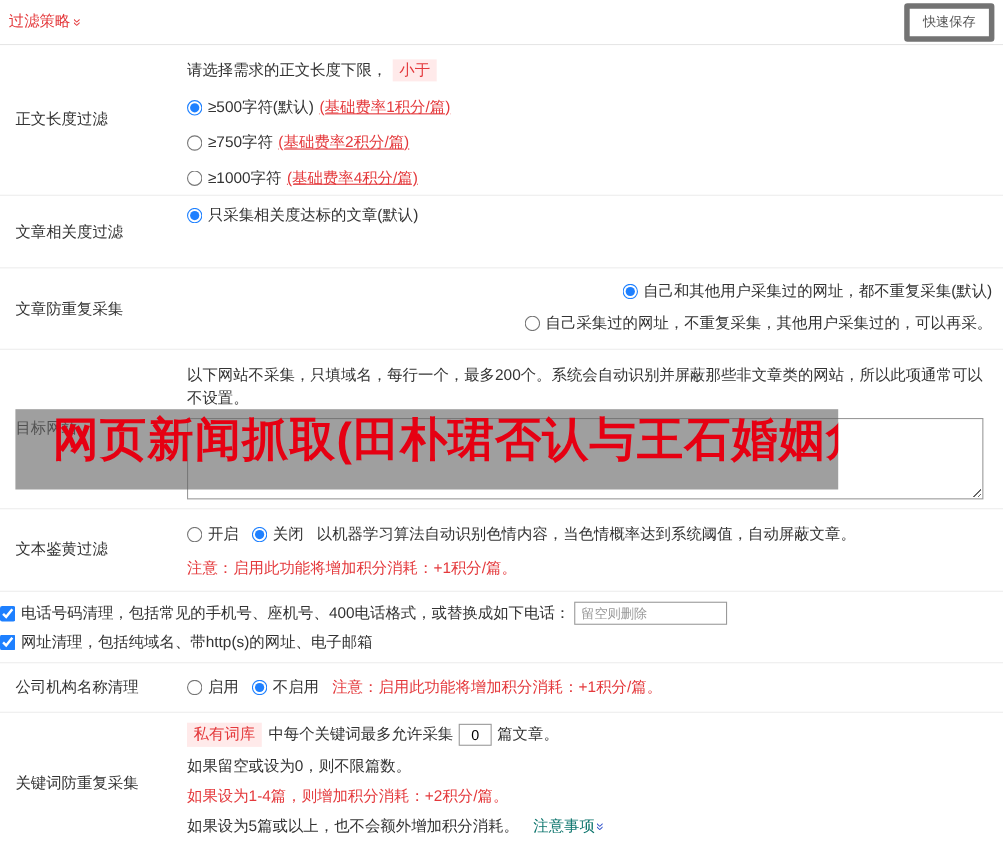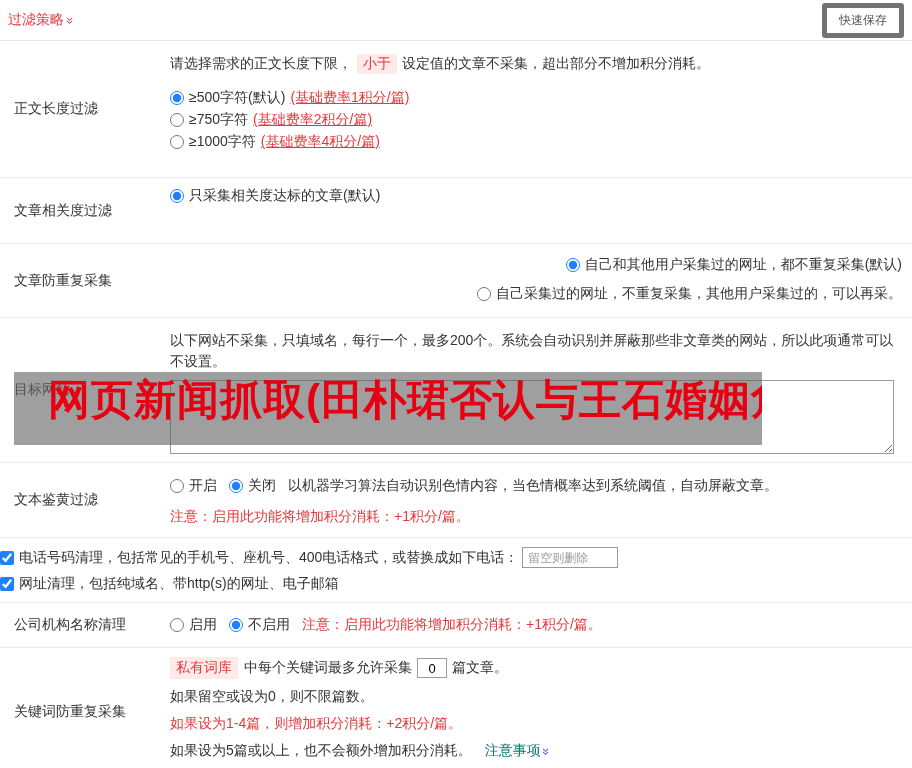--- a/index.html
+++ b/index.html
@@ -23,21 +23,21 @@
     padding:4px 12px; font-size:12px; color:#555; cursor:pointer;
     font-family:inherit;
   }
   .row { display:flex; border-bottom:1px solid #ededed; width:100%; }
   .cell-label {
     flex:0 0 170px; width:170px; padding-left:14px;
     display:flex; align-items:center; color:#333;
   }
   .cell-content { flex:1; padding-right:10px; }
   .r1 { min-height:137px; } .r1 .cell-content { padding-top:13px; }
-  .r1 .opts { display:flex; flex-direction:column; gap:4px; margin-top:15px; }
+  .r1 .opts { display:flex; flex-direction:column; gap:14px; margin-top:15px; }
   .r2 { min-height:66px; } .r2 .cell-content { padding-top:9px; }
   .r2 .opts { display:flex; flex-direction:column; gap:9px; }
   .r3 { min-height:74px; } .r3 .cell-content { padding-top:12px; }
   .r3 .opts { display:flex; flex-direction:column; gap:11px;align-items:flex-end; }
   .r4 { min-height:145px; } .r4 .cell-content { padding-top:12px; }
   .r5 { min-height:75px; } .r5 .cell-content { padding-top:14px; }
   .r6 { min-height:65px; } .r6 .cell-content { padding-top:9px; }
   .r7 { min-height:45px; } .r7 .cell-content { padding-top:13px; }
   .r8 { min-height:128px; } .r8 .cell-content { padding-top:9px; display:flex; flex-direction:column; gap:9px; }
   .opt { display:flex; align-items:center; }
@@ -49,21 +49,21 @@
   .u { text-decoration:underline; }
   .note { margin-left:5px; }
   .hl { color:#e4393c; background:#ffeaea; padding:1px 6px; margin:0 5px; }
   .tag { color:#e4393c; background:#ffeaea; padding:2px 6px; margin-right:6px; }
   .desc-wrap { line-height:21px; max-width:724px; }
   textarea {
     width:724px; height:74px; margin-top:8px; border:1px solid #9a9a9a;
     resize:both; font-family:inherit; font-size:13px; outline:none;
   }
   .small-input {
-    width:96px; height:21px; border:1px solid #9a9a9a; padding:0 5px;
+    width:139px; height:21px; border:1px solid #9a9a9a; padding:0 5px;
     font-size:12px; font-family:inherit; margin-left:4px; outline:none;
   }
   .small-input::placeholder { color:#999; }
   .count-input {
     width:30px; height:20px; border:1px solid #9a9a9a; text-align:center;
     font-size:13px; font-family:inherit; margin:0 5px; outline:none;
   }
   .gap10 { margin-left:12px; }
   .blue-link { color:#0f766e; cursor:pointer; margin-left:13px; }
   .overlay {
@@ -88,21 +88,20 @@
   </div>
   <button class="save-btn">快速保存</button>
 </div>
 
 <div class="row r1">
   <div class="cell-label">正文长度过滤</div>
   <div class="cell-content">
     <div class="inline">
       <span>请选择需求的正文长度下限，</span>
       <span class="hl">小于</span>
-      <span>设定值的文章不采集，超出部分不增加积分消耗。</span>
     </div>
     <div class="opts">
       <label class="opt">
         <input type="radio" name="len" checked="" style="">
         <span>≥500字符(默认)</span>
         <span class="red u note">(基础费率1积分/篇)</span>
       </label>
       <label class="opt">
         <input type="radio" name="len" style="">
         <span>≥750字符</span>

